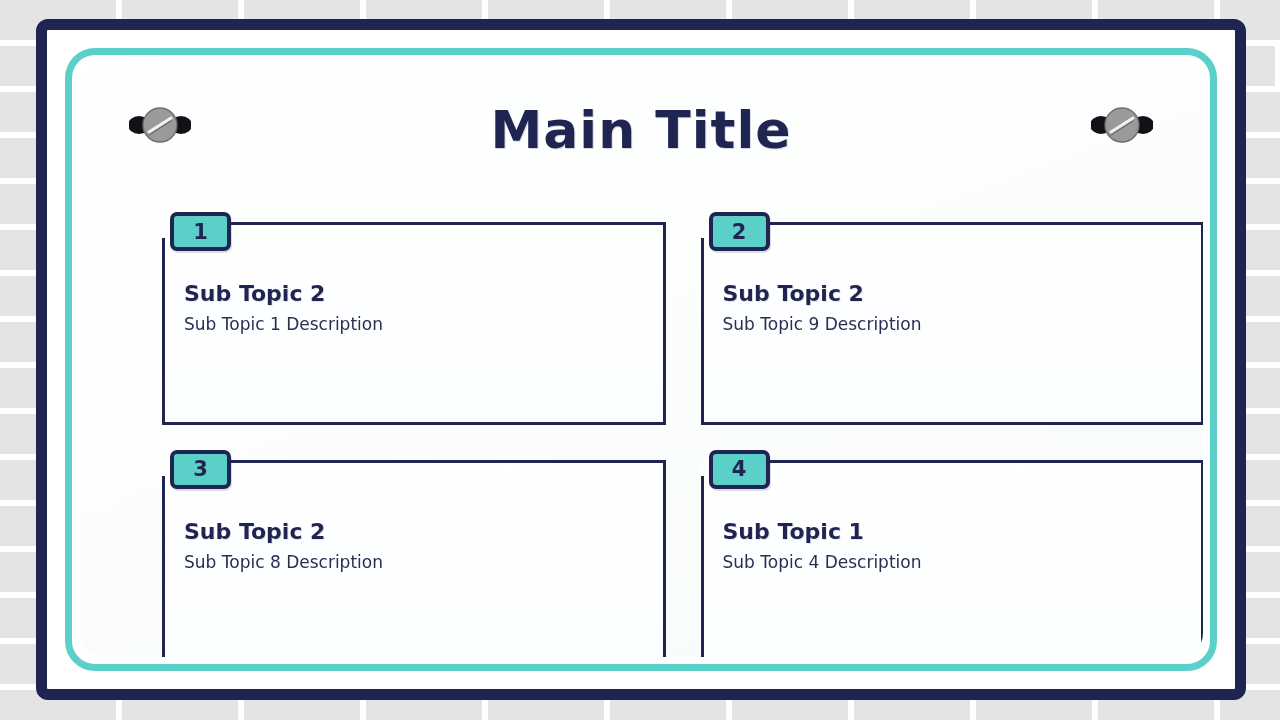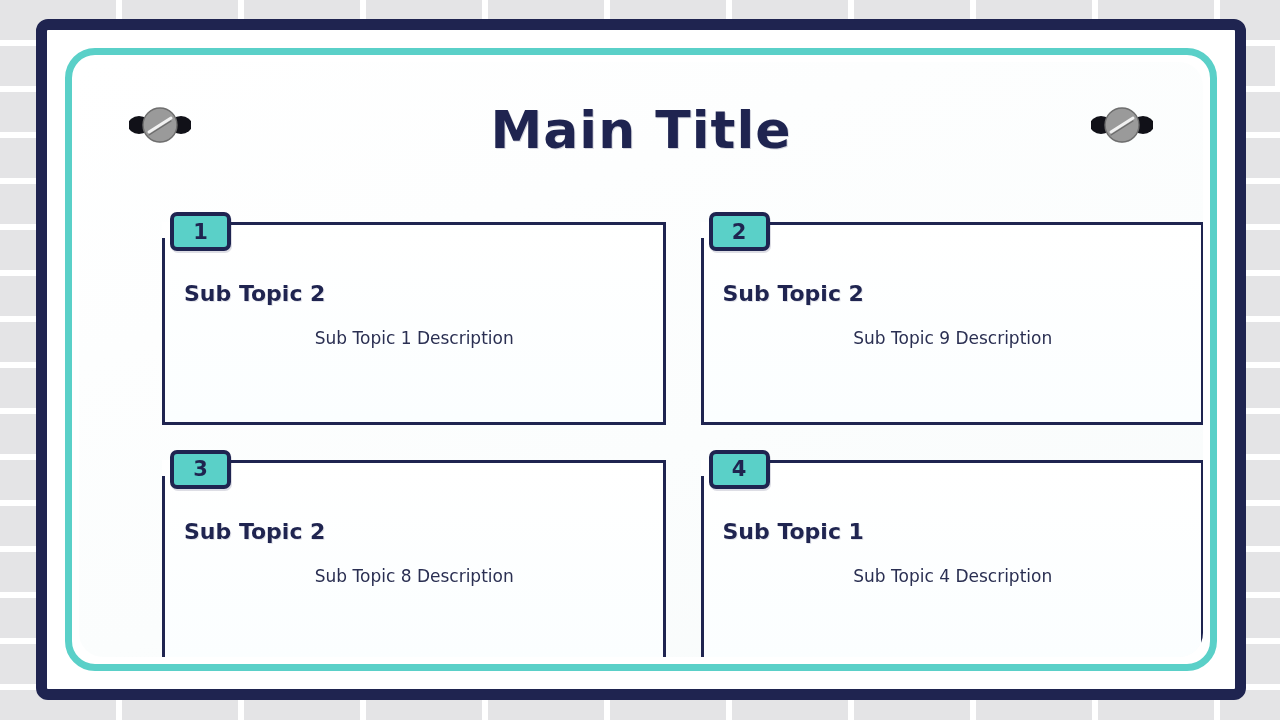--- a/index.html
+++ b/index.html
@@ -154,25 +154,24 @@
 
   .card-title{
     font-size:22px;
     font-weight:bold;
     color:#1f2450;
     margin-left:1px;
     text-shadow:1px 1px 0 rgba(31,36,80,.12);
   }
 
   .card-desc{
-    margin-top:22px;
+    margin-top:8px;
     margin-left:1px;
     font-size:17px;
     color:#2a2f52;
-    text-align:center;
   }
 </style>
 </head>
 <body>
 
 <div id="slide">
 
   <div id="brick-offset"></div>
 
   <div id="outer-frame">

